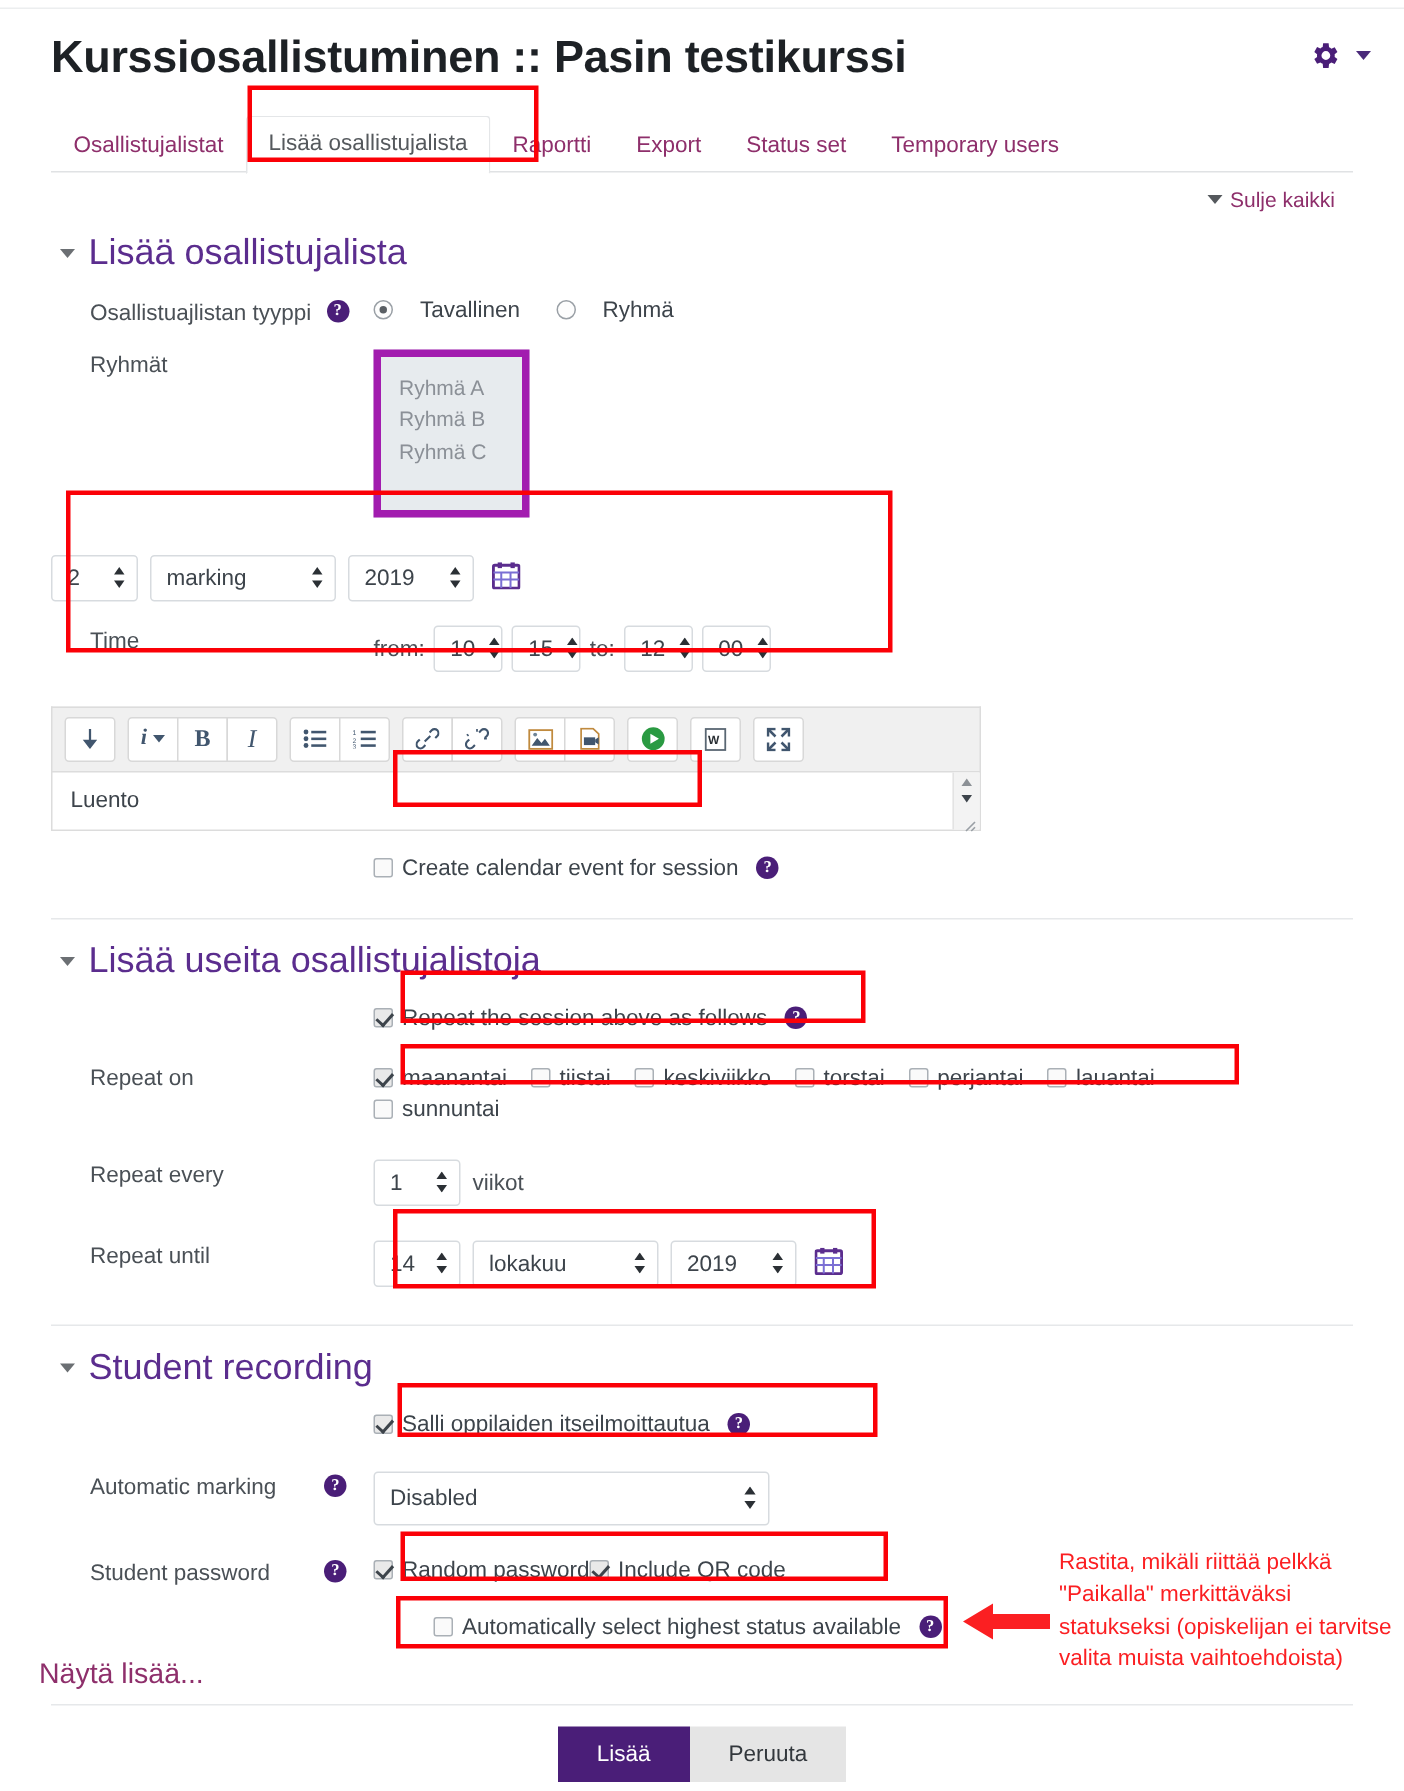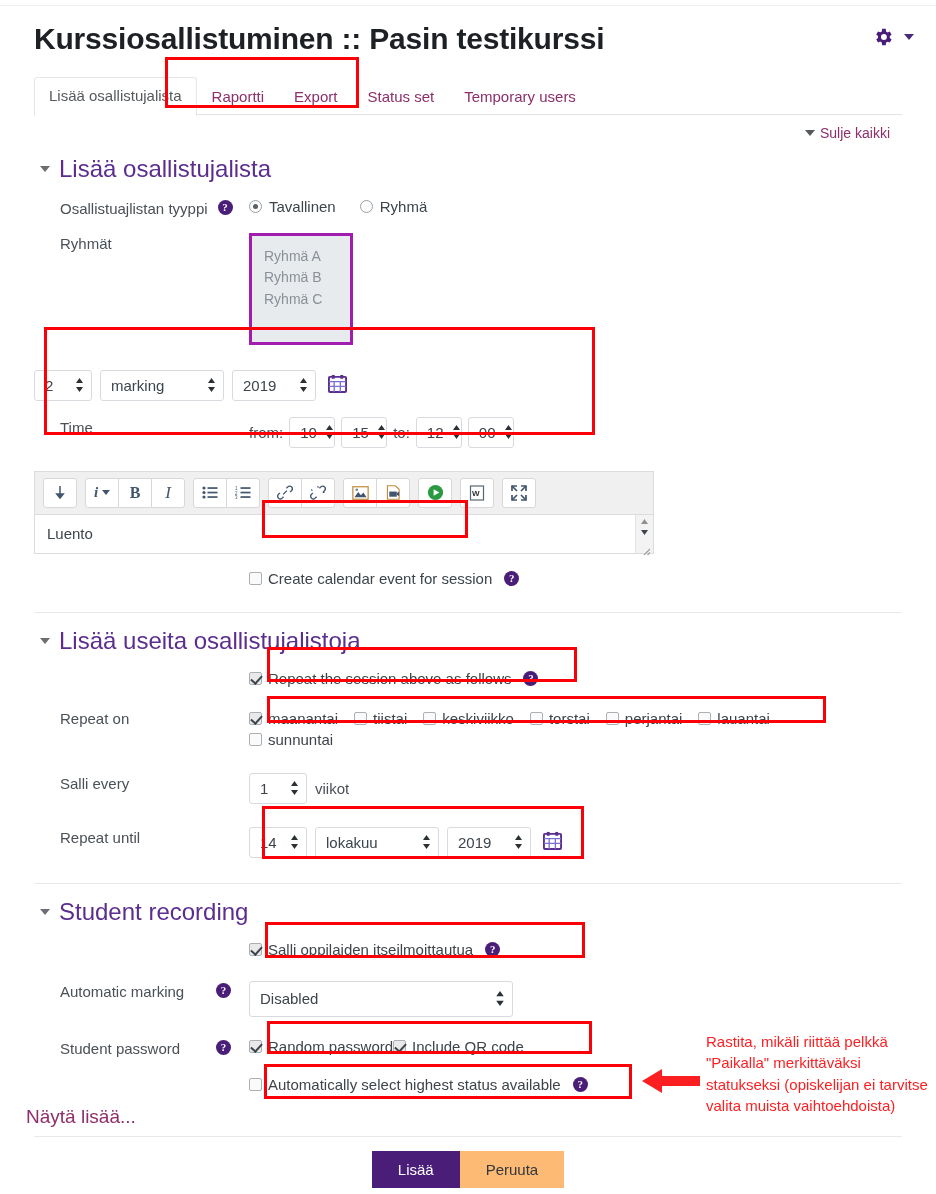--- a/index.html
+++ b/index.html
@@ -74,27 +74,27 @@
   .fcontrol { padding-top:2px; display:flex; align-items:center; flex-wrap:wrap; gap:8px; }
 
   .help-icon {
     display:inline-flex; align-items:center; justify-content:center;
     width:15px;height:15px;border-radius:50%;background:#4a1e78;color:#fff;
     font-size:11px; font-weight:700; font-family:"Liberation Serif",serif;
     line-height:1; flex:none;
   }
 
   
-  .radio-item { display:inline-flex; align-items:center; gap:7px; margin-right:16px; font-size:15px; color:#3d444b;}
+  .radio-item { display:inline-flex; align-items:center; gap:18px; margin-right:16px; font-size:15px; color:#3d444b;}
   .radio { width:13px;height:13px;border-radius:50%;border:1px solid #9aa0a6;background:#fdfdfd; display:inline-block; position:relative;}
   .radio.on::after{content:"";position:absolute;left:3px;top:3px;width:5px;height:5px;border-radius:50%;background:#5a5f64;}
 
   
   .multi-list {
-    width:104px; height:112px; background:#e7ebee; border:3px solid #a21caf;
+    width:104px; height:112px; background:#e7ebee; border:5px solid #a21caf;
     padding:10px 0 0 12px; color:#8b9097; font-size:14px; line-height:1.55;
   }
 
   
   .sel {
     display:inline-flex; align-items:center; justify-content:space-between;
     border:1px solid #d7dbdf; background:#fff; border-radius:3px;
     height:31px; padding:0 7px 0 10px; font-size:15px; color:#3d444b; gap:8px;
   }
   .sel .arrows { display:inline-flex; flex-direction:column; line-height:0; color:#2b3035; }
@@ -146,21 +146,21 @@
     content:""; position:absolute; left:3px; top:0px; width:5px;height:9px;
     border:solid #3d444b; border-width:0 2px 2px 0; transform:rotate(42deg);
   }
   .days-wrap { display:flex; flex-wrap:wrap; gap:0 16px; width:560px; }
   .days-wrap .cb-item { padding:2px 0; }
 
   
   .actions { display:flex; justify-content:center; gap:0; padding-top:14px; }
   .btn { height:37px; padding:0 26px; font-size:15px; border:none; cursor:pointer; display:flex;align-items:center;}
   .btn-primary { background:#4a1e78; color:#fff;text-align:right; }
-  .btn-secondary { background:#fdba74; color:#32373c; }
+  .btn-secondary { background:#e5e5e5; color:#32373c; }
 
   .show-more { padding: 6px 0 0 26px; }
   .show-more a { color:#8e2f6b; text-decoration:none; font-size:19px; }
   .show-more-line { border-top:1px solid #e6e8ea; margin: 8px 34px 0 34px; }
 
   
   .annot {
     position:absolute; left:706px; top:1031px; width:232px;
     color:#fb1f22; font-size:15px; line-height:1.42; z-index:7;
   }
@@ -178,20 +178,21 @@
       <svg width="22" height="22" viewBox="0 0 24 24" fill="#4a1e78">
         <path d="M19.4 13a7.6 7.6 0 0 0 0-2l2-1.5-2-3.5-2.4 1a7.7 7.7 0 0 0-1.7-1L15 3H11l-.3 2.9a7.7 7.7 0 0 0-1.7 1l-2.4-1-2 3.5L6.6 11a7.6 7.6 0 0 0 0 2l-2 1.5 2 3.5 2.4-1c.5.4 1.1.8 1.7 1L11 21h4l.3-2.9c.6-.3 1.2-.6 1.7-1l2.4 1 2-3.5-2-1.6zM13 15.2A3.2 3.2 0 1 1 13 8.8a3.2 3.2 0 0 1 0 6.4z"></path>
       </svg>
     </span>
     <span class="caret-down"></span>
   </div>
 </div>
 
 <div class="tabs-wrap">
   <div class="tabs">
+    <div class="tab">Osallistujalistat</div>
     <div class="tab active">Lisää osallistujalista</div>
     <div class="tab">Raportti</div>
     <div class="tab">Export</div>
     <div class="tab">Status set</div>
     <div class="tab">Temporary users</div>
   </div>
   <div class="tabs-line"></div>
 </div>
 
 <div class="collapse-all">
@@ -501,21 +502,21 @@
         <label class="cb-item" style="width:100%;">
             <span class="cb"></span>
             <span>sunnuntai</span>
           </label>
       </div>
     </div>
   </div>
 
   <div class="frow" style="padding-top:14px;">
     <div class="flabel">
-      <span>Salli every</span>
+      <span>Repeat every</span>
     </div>
     <div class="fcontrol">
       <div class="sel w-num">
         <span>1</span>
         <span class="arrows">
             <svg width="9" height="14" viewBox="0 0 9 14">
               <path d="M4.5 0 8 5H1z" fill="#2b3035"></path>
               <path d="M4.5 14 1 9h7z" fill="#2b3035"></path>
             </svg>
           </span>
@@ -615,21 +616,21 @@
         <span class="cb on"></span>
         <span>Random password</span>
       </label>
       <label class="cb-item">
         <span class="cb on"></span>
         <span>Include QR code</span>
       </label>
     </div>
   </div>
 
-  <div class="frow" style="padding-top:10px;">
+  <div class="frow" style="padding-top:10px;gap:40px;">
     <div class="flabel"></div>
     <div class="fcontrol">
       <label class="cb-item">
         <span class="cb"></span>
         <span>Automatically select highest status available</span>
       </label>
       <span class="help-icon" style="margin-left:4px;">?</span>
     </div>
   </div>
 </div>

